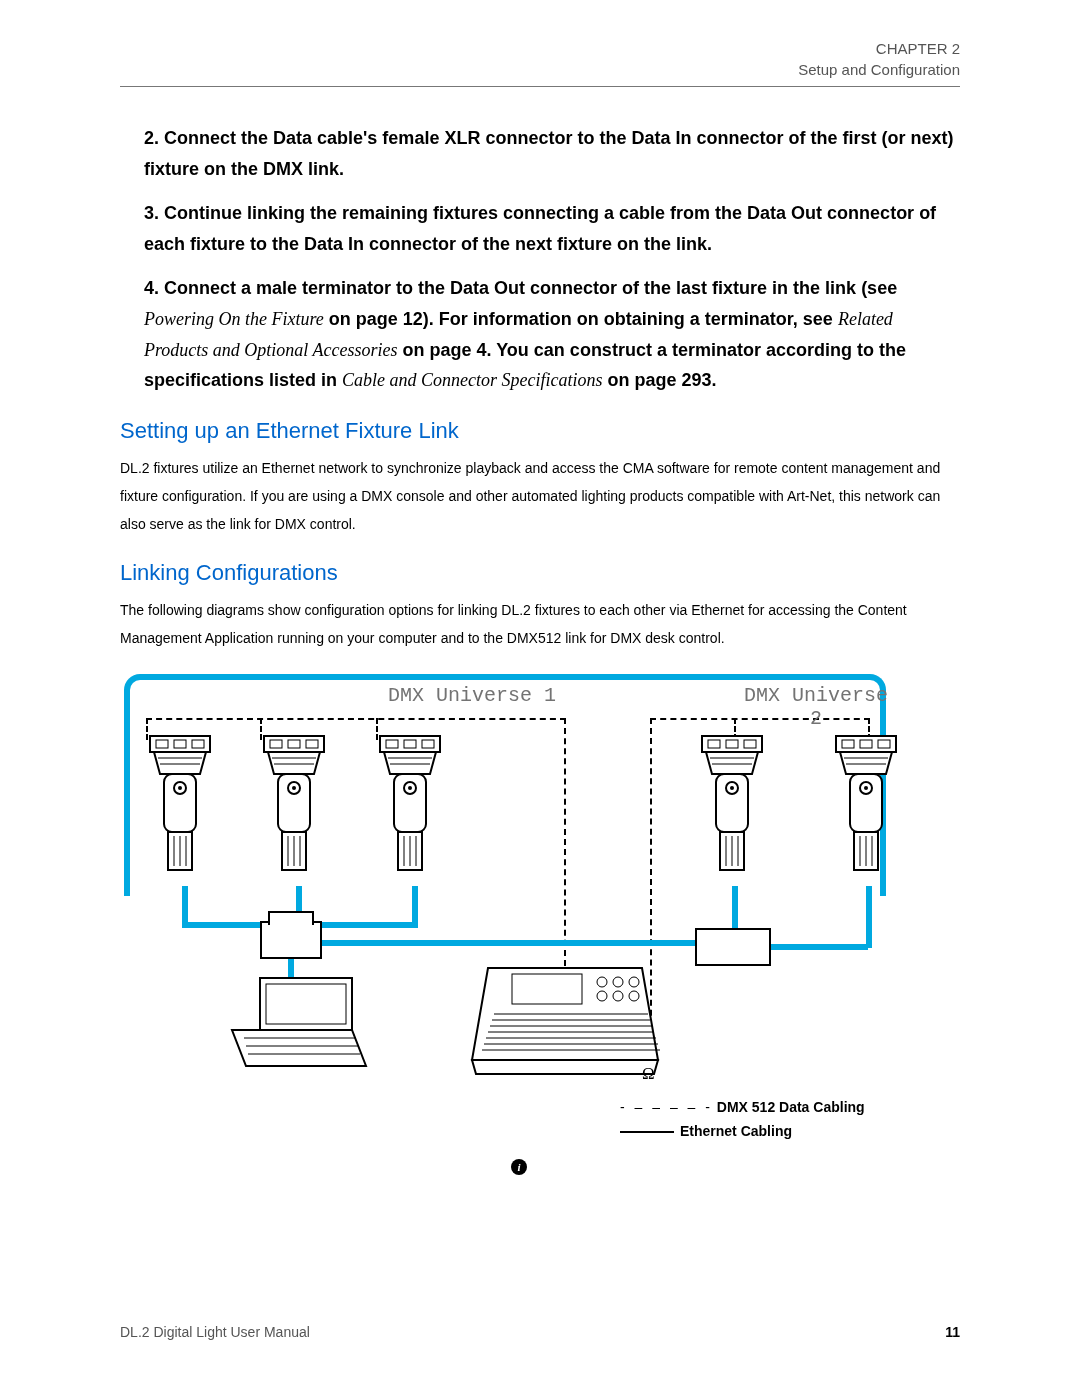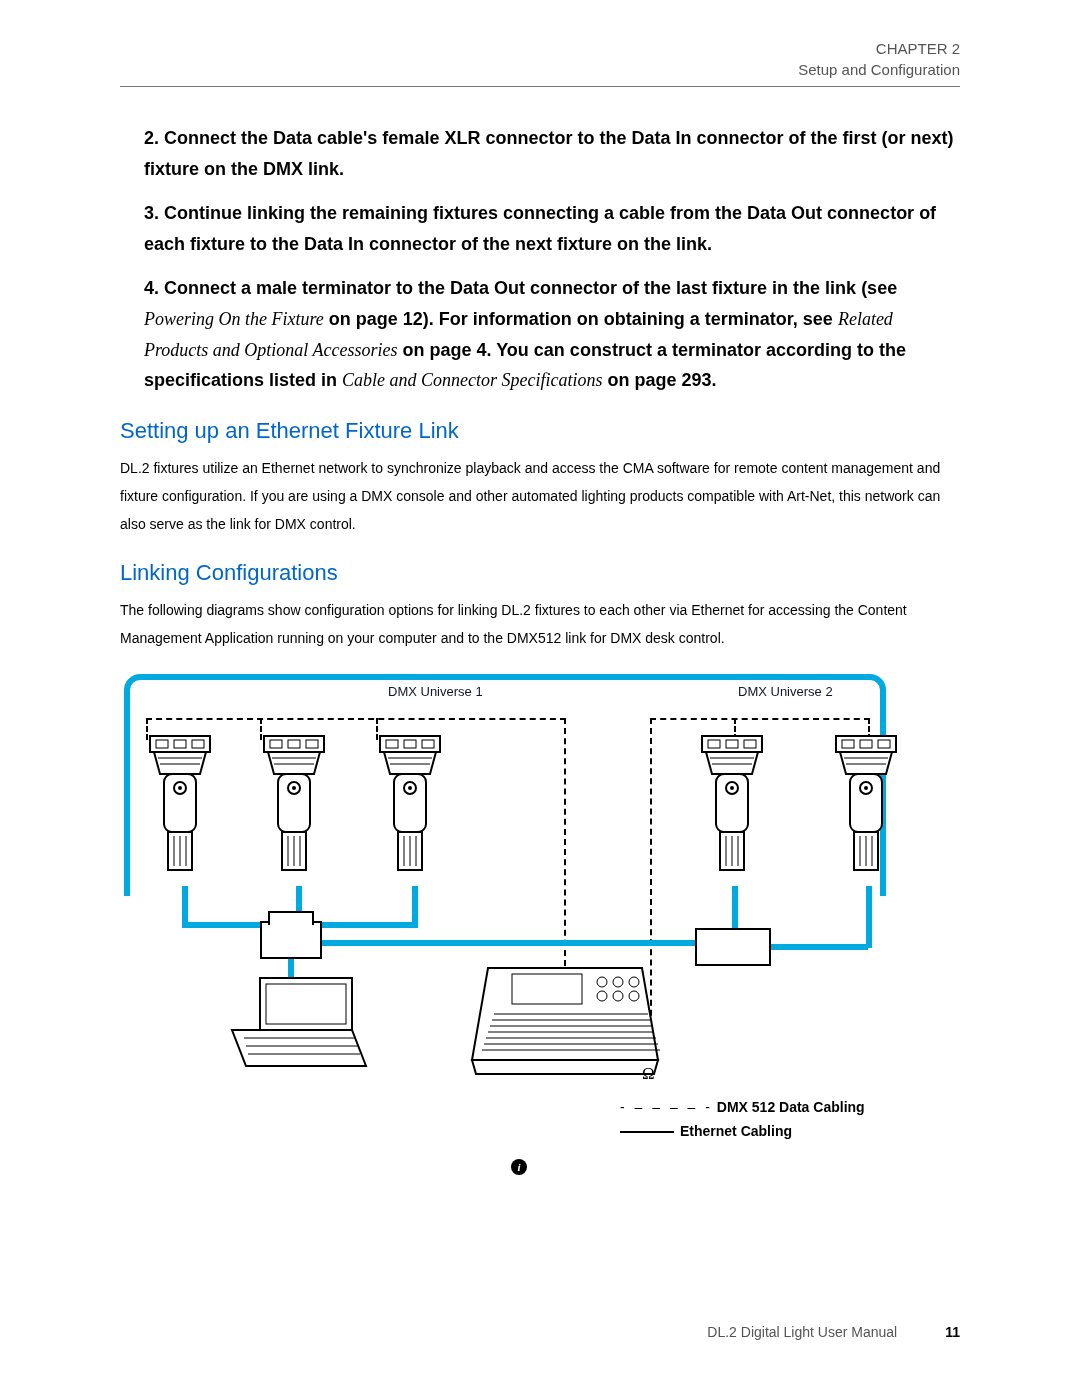--- a/index.html
+++ b/index.html
@@ -8,37 +8,37 @@
     .header { text-align: right; font-size: 15px; color: #555; line-height: 1.4; }
     .header-rule { border: none; border-top: 1px solid #777; margin-top: 6px; margin-bottom: 36px; }
     .step { font-size: 18px; font-weight: bold; line-height: 1.7; margin-bottom: 14px; padding-left: 24px; }
     .step .num { display: inline; }
     .step-ref { font-style: italic; font-weight: normal; font-family: Georgia, serif; text-align: center; }
     .h2 { color: #0066cc; font-size: 22px; font-weight: normal; margin-top: 22px; margin-bottom: 10px; font-family: Arial, sans-serif; }
     .body-text { font-size: 14px; font-weight: normal; line-height: 2; margin-bottom: 8px; }
     .diagram { position: relative; width: 774px; height: 470px; margin: 18px 0 0 0; }
     .eth-box { position: absolute; border: 6px solid #00a9e0; border-radius: 16px; }
     .eth-main { left: 4px; top: 4px; width: 762px; height: 222px; border-bottom: none; border-bottom-left-radius: 0; border-bottom-right-radius: 0; }
-    .univ-label { position: absolute; top: 14px; color: #0f172a; font-size: 13px; font-family: Liberation Sans, sans-serif; }
+    .univ-label { position: absolute; top: 14px; color: #737373; font-size: 20px; font-family: Liberation Mono, monospace; }
     .univ1 { left: 268px; }
-    .univ2 { left: 618px; }
+    .univ2 { left: 618px; text-align: center; }
     .fixture { position: absolute; width: 72px; height: 150px; }
     .fixture svg { width: 100%; height: 100%; }
     .switch { position: absolute; border: 2px solid #000; background: #fff; }
     .switch1 { left: 140px; top: 251px; width: 62px; height: 38px; }
     .switch1::before { content: ''; position: absolute; top: -12px; left: 6px; right: 6px; height: 12px; border-top: 2px solid #000; border-left: 2px solid #000; border-right: 2px solid #000; background: #fff; }
     .switch2 { left: 575px; top: 258px; width: 76px; height: 38px; }
     .laptop { position: absolute; left: 104px; top: 302px; width: 150px; height: 100px; }
     .console { position: absolute; left: 348px; top: 290px; width: 194px; height: 120px; }
     .omega { position: absolute; left: 522px; top: 394px; font-size: 17px; font-family: Georgia, serif; }
     .legend { position: absolute; left: 500px; top: 426px; font-size: 14px; font-weight: bold; line-height: 1.7; }
     .legend-dash { letter-spacing: 3px; font-weight: normal; }
     .legend-line { display: inline-block; width: 54px; border-top: 2px solid #000; vertical-align: middle; margin-right: 6px; }
     .tip-icon { position: absolute; left: 390px; top: 488px; font-size: 14px; font-weight: bold; }
-    .footer { position: absolute; bottom: 48px; left: 120px; right: 120px; font-size: 14px; color: #555; display: flex; justify-content: flex-end; gap: 48px; }
+    .footer { position: absolute; bottom: 48px; left: 120px; right: 120px; font-size: 14px; color: #555; display: flex; justify-content: space-between; gap: 48px; }
     .footer .pnum { font-weight: bold; color: #000; }
     .dashed-line { position: absolute; border-top: 2px dashed #000; }
     .dashed-v { position: absolute; border-left: 2px dashed #000; }
     .eth-line { position: absolute; background: #00a9e0; }
   </style>
 </head>
 <body>
 
 <div class="page">
   <div class="header">

